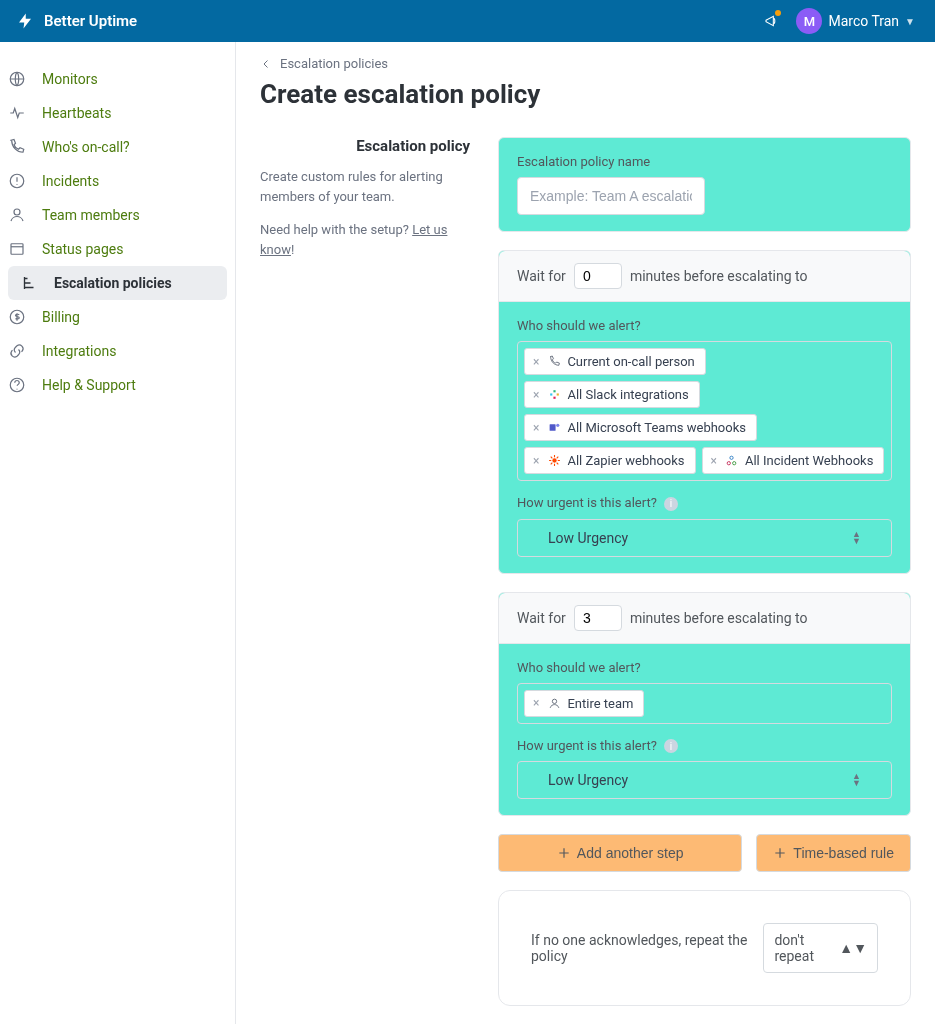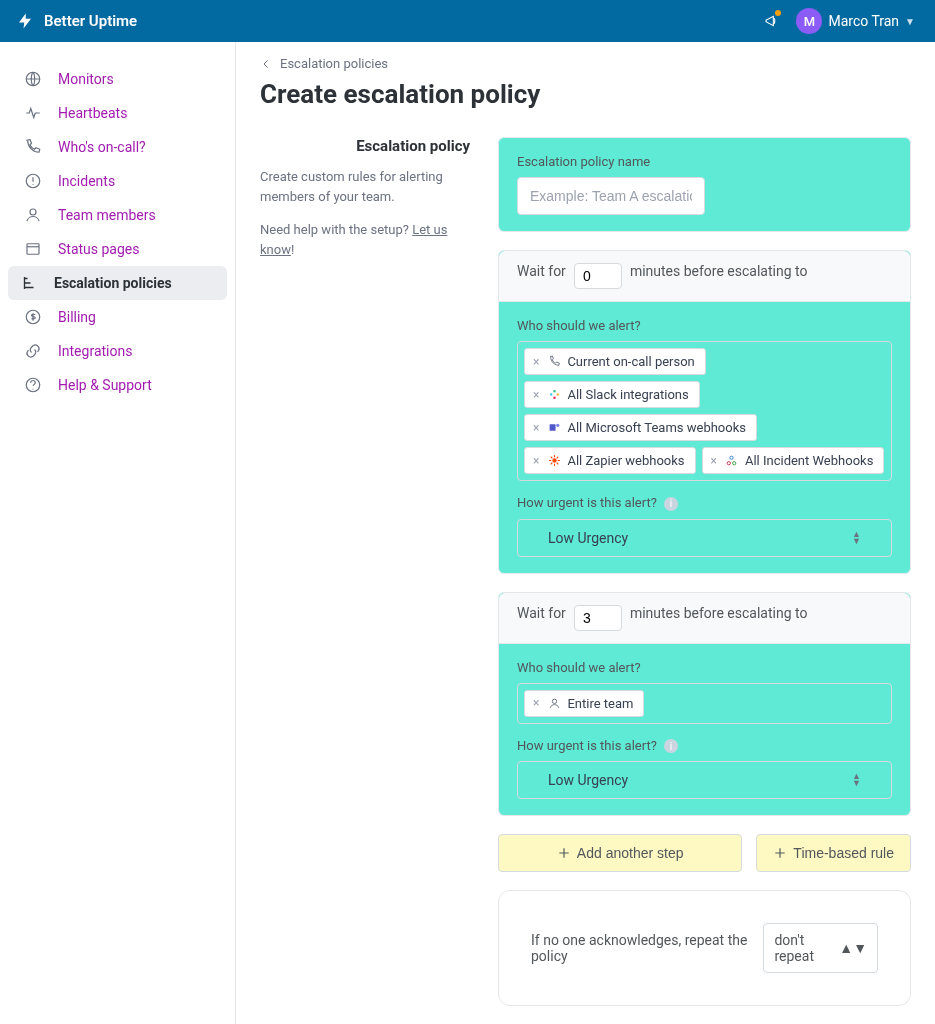--- a/index.html
+++ b/index.html
@@ -8,48 +8,48 @@
   .brand { display: flex; align-items: center; gap: 10px; font-weight: 600; font-size: 15px; }
   .brand-icon svg { display:block; }
   .topbar-right { display: flex; align-items: center; gap: 16px; }
   .announce { position: relative; }
   .announce .dot { position:absolute; top:-3px; right:-1px; width:6px; height:6px; background:#f59e0b; border-radius:50%; }
   .avatar { width: 26px; height: 26px; border-radius: 50%; background:#8b5cf6; display:flex; align-items:center; justify-content:center; font-size:13px; font-weight:500; }
   .username { display:flex; align-items:center; gap:6px; font-size:14px; cursor:pointer; }
   .username .caret { font-size: 10px; opacity:.8; }
   .layout { display:flex; height: calc(1024px - 42px); }
   .sidebar { width: 236px; border-right:1px solid #e5e7eb; padding-top: 20px; }
-  .nav-item { display:flex; align-items:center; gap:16px; padding: 8px 24px; font-size:14px; color:#a21caf; cursor:pointer; }
+  .nav-item { display:flex; align-items:center; gap:16px; padding: 8px 8px; font-size:14px; color:#4d7c0f; cursor:pointer; }
   .nav-item .ic { width:18px; display:flex; justify-content:center; color:#6b7280; }
   .nav-item.active { background:#ebedf0; border-radius:6px; margin:0 8px; padding:8px 12px; font-weight:700; color:#2d3238; }
   .main { flex:1; padding: 14px 24px 28px 24px; overflow-y:auto; }
   .breadcrumb { display:flex; align-items:center; gap:8px; color:#6b7280; font-size:13px; margin-bottom: 8px; cursor:pointer; }
   .page-title { font-size: 26px; font-weight:700; color:#2d3238; margin: 8px 0 28px 0; }
   .content-row { display:flex; gap: 28px; }
   .form-help { width: 210px; flex: 0 0 210px; }
   .form-help h3 { font-size:15px; font-weight:700; color:#2d3238; margin-bottom:12px;text-align:right; }
   .form-help p { font-size:13px; color:#6b7280; line-height:1.5; }
   .form-help a { color:#6b7280; text-decoration: underline; }
   .form-col { flex:1; }
   .card { border:1px solid #e5e7eb; border-radius:6px; background:#5eead4; margin-bottom: 18px; }
   .card-section { padding: 16px 18px; }
-  .card-header-wait { padding: 12px 18px; border-bottom:1px solid #e5e7eb; background:#f8f9fa; border-radius:6px 6px 0 0; display:flex; gap:8px; font-size:14px; color:#52575c; }
+  .card-header-wait { padding: 12px 18px; border-bottom:1px solid #e5e7eb; background:#f8f9fa; border-radius:6px 6px 0 0; display:flex; align-items:center; gap:8px; font-size:14px; color:#52575c; }
   .label { font-size:13px; color:#52575c; display:block; margin-bottom:8px; }
   .text-input { width: 188px; padding:10px 12px; border:1px solid #d5dadf; border-radius:4px; font-size:14px; color:#374151; }
   .text-input::placeholder { color:#9ca3af; }
   .num-input { width:48px; padding:4px 4px 4px 8px; border:1px solid #d5dadf; border-radius:4px; font-size:14px; text-align:left; }
   .tagbox { border:1px solid #d5dadf; border-radius:4px; padding:6px; display:flex; flex-wrap:wrap; gap:6px; }
   .tag { display:inline-flex; align-items:center; gap:6px; border:1px solid #d5dadf; border-radius:3px; padding:5px 10px 5px 6px; font-size:13px; color:#374151; background:#fff; }
   .tag .x { color:#9ca3af; font-size:12px; cursor:pointer; padding:0 2px; }
   .tag .tic { width:14px; display:inline-flex; justify-content:center; }
   .select { border:1px solid #d5dadf; border-radius:4px; padding:10px 30px; font-size:14px; color:#374151; display:flex; justify-content:space-between; align-items:center; cursor:pointer; }
   .select .chev { display:flex; flex-direction:column; font-size:9px; color:#6b7280; line-height:7px; }
   .info-ic { display:inline-flex; width:14px; height:14px; border-radius:50%; background:#cbd5e1; color:#fff; font-size:10px; align-items:center; justify-content:center; margin-left:4px; }
   .action-row { display:flex; gap:14px; margin-bottom:18px; }
-  .outline-btn { flex:1 1 auto; border:1px solid #d5dadf; background:#fef9c3; border-radius:4px; padding:10px 16px; font-size:14px; color:#52575c; cursor:pointer; display:flex; align-items:center; justify-content:center; gap:6px; }
+  .outline-btn { flex:1 1 auto; border:1px solid #d5dadf; background:#fdba74; border-radius:4px; padding:10px 16px; font-size:14px; color:#52575c; cursor:pointer; display:flex; align-items:center; justify-content:center; gap:6px; }
   .outline-btn.right { flex:0 0 auto; }
   .repeat-card { border:1px solid #e5e7eb; border-radius:12px; padding:32px; display:flex; align-items:center; gap:14px; font-size:14px; color:#52575c; margin-bottom:34px; }
   .repeat-select { border:1px solid #d5dadf; border-radius:4px; padding:8px 10px; display:flex; align-items:center; gap:8px; font-size:14px; cursor:pointer; }
   .primary-btn { background:#5b68c0; color:#fff; border:none; border-radius:4px; padding:12px 20px; font-size:15px; cursor:pointer; }
   .sec-gap { margin-top:14px; }
   svg { display:block; }
 </style>
 </head>
 <body>
 

